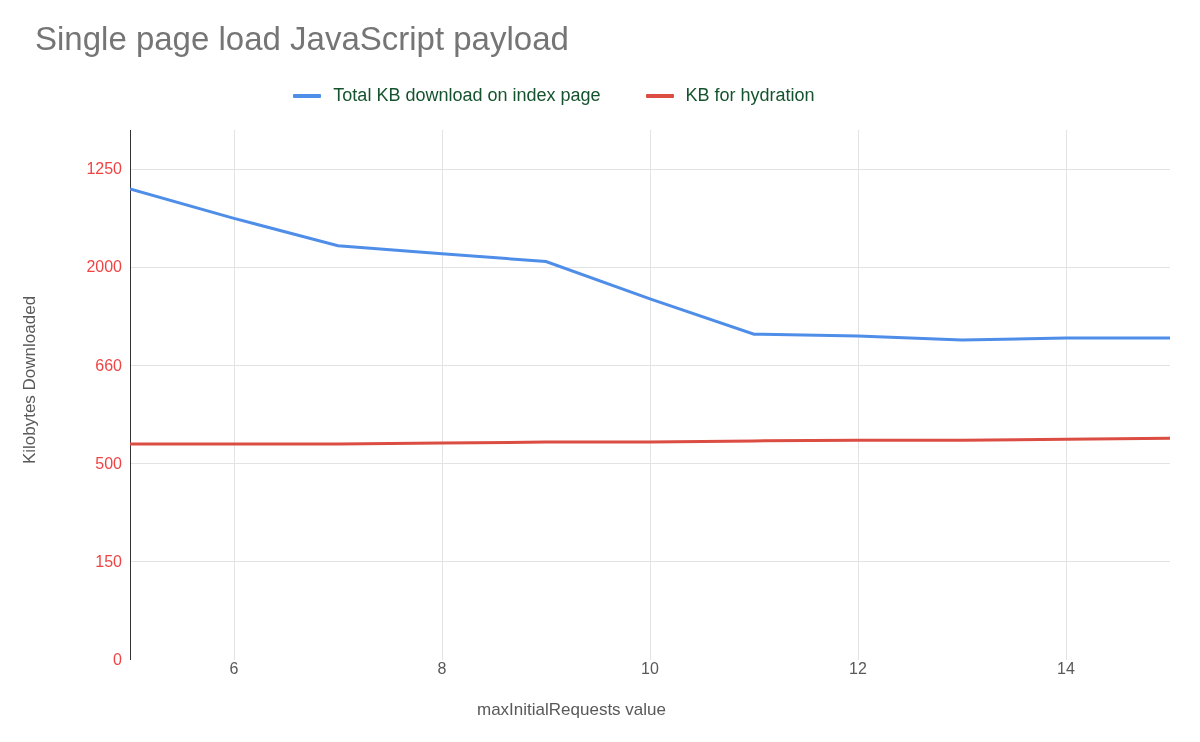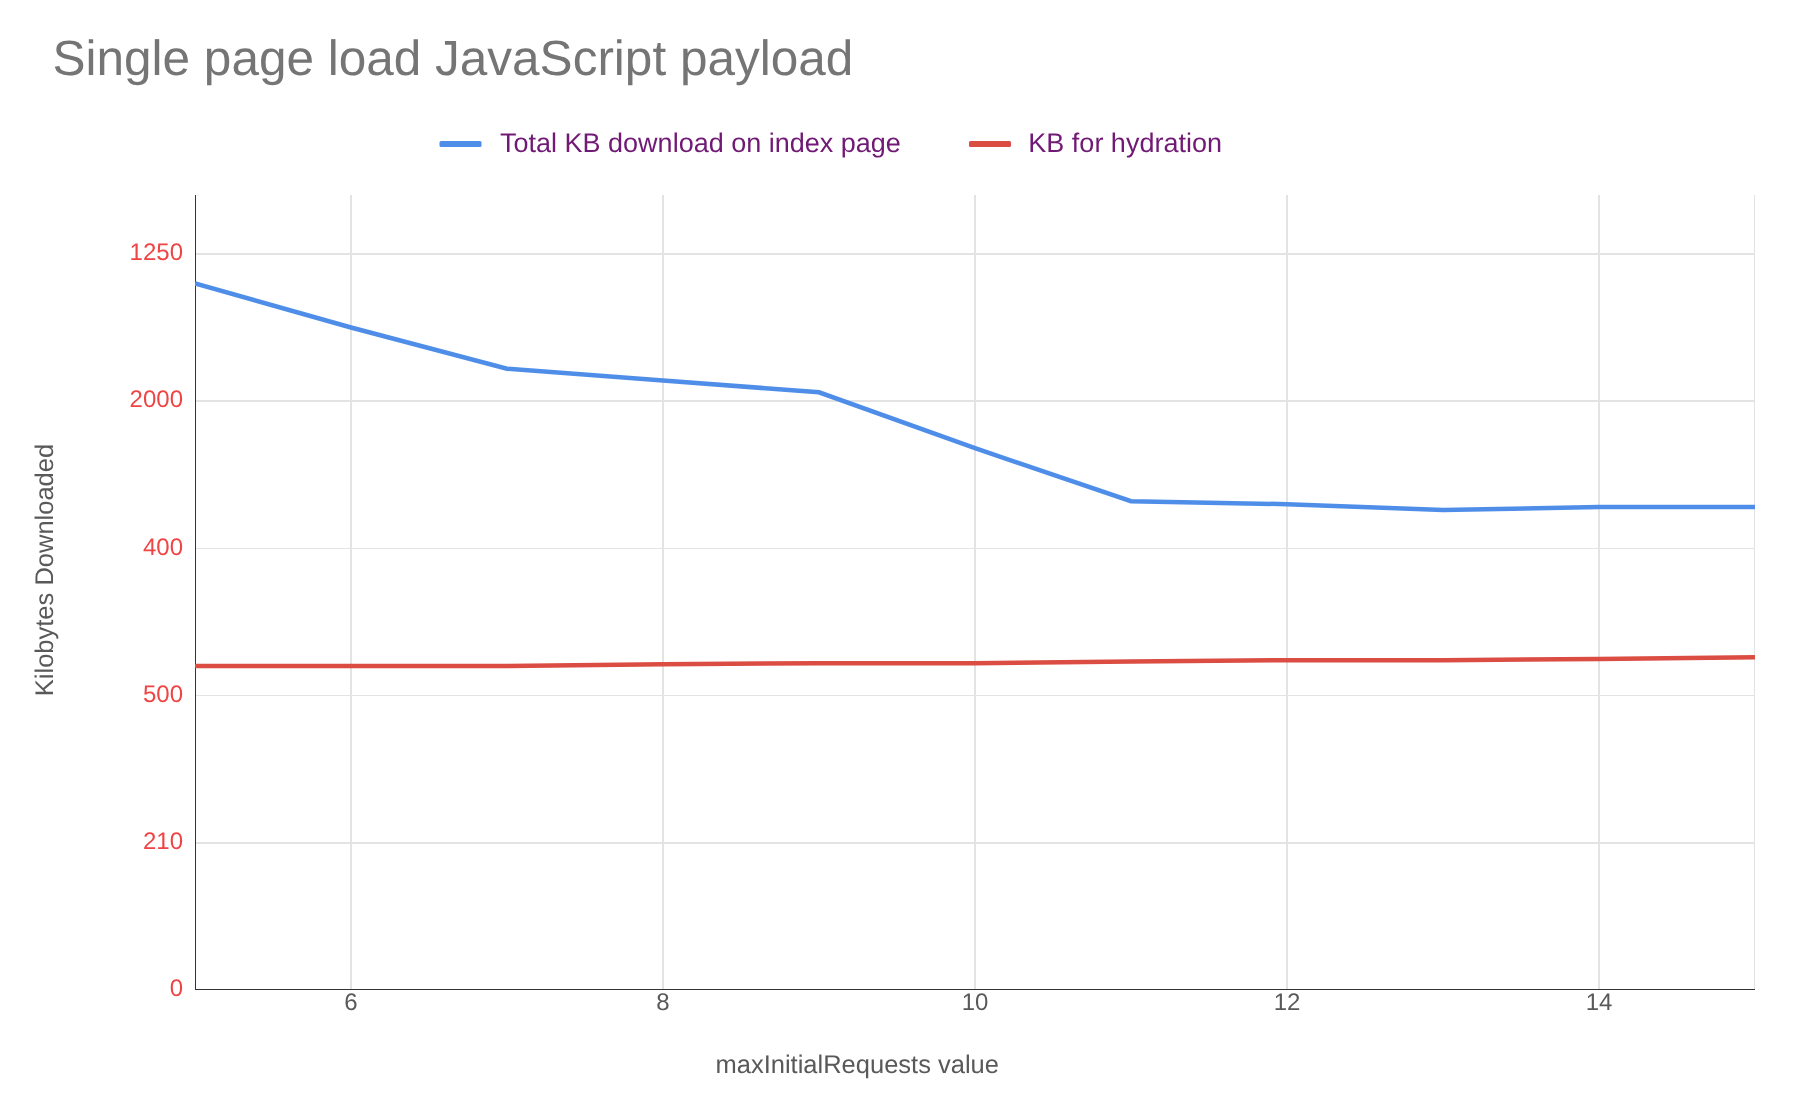--- a/index.html
+++ b/index.html
@@ -25,21 +25,21 @@
   }
   .legend {
     position: absolute;
     top: 85px;
     left: 0;
     right: 0;
     display: flex;
     justify-content: center;
     gap: 45px;
     font-size: 18px;
-    color: #701a75;
+    color: #14532d;
   }
   .legend-item {
     display: flex;
     align-items: center;
     gap: 12px;
   }
   .legend-swatch {
     width: 28px;
     height: 4px;
     border-radius: 1px;
@@ -114,23 +114,23 @@
       <span class="legend-swatch" style="background:#db4d42"></span>
       <span>KB for hydration</span>
     </div>
   </div>
 
   <div class="ylabel">Kilobytes Downloaded</div>
   <div class="xlabel">maxInitialRequests value</div>
 
   <div id="ytick-holder">
       <div class="tick-y" style="top: 660px;">0</div>
-      <div class="tick-y" style="top: 561.852px;">210</div>
+      <div class="tick-y" style="top: 561.852px;">150</div>
       <div class="tick-y" style="top: 463.704px;">500</div>
-      <div class="tick-y" style="top: 365.556px;">400</div>
+      <div class="tick-y" style="top: 365.556px;">660</div>
       <div class="tick-y" style="top: 267.407px;">2000</div>
       <div class="tick-y" style="top: 169.259px;">1250</div>
     </div>
 
   <div id="xtick-holder">
       <div class="tick-x" style="left: 234px;">6</div>
       <div class="tick-x" style="left: 442px;">8</div>
       <div class="tick-x" style="left: 650px;">10</div>
       <div class="tick-x" style="left: 858px;">12</div>
       <div class="tick-x" style="left: 1066px;">14</div>

